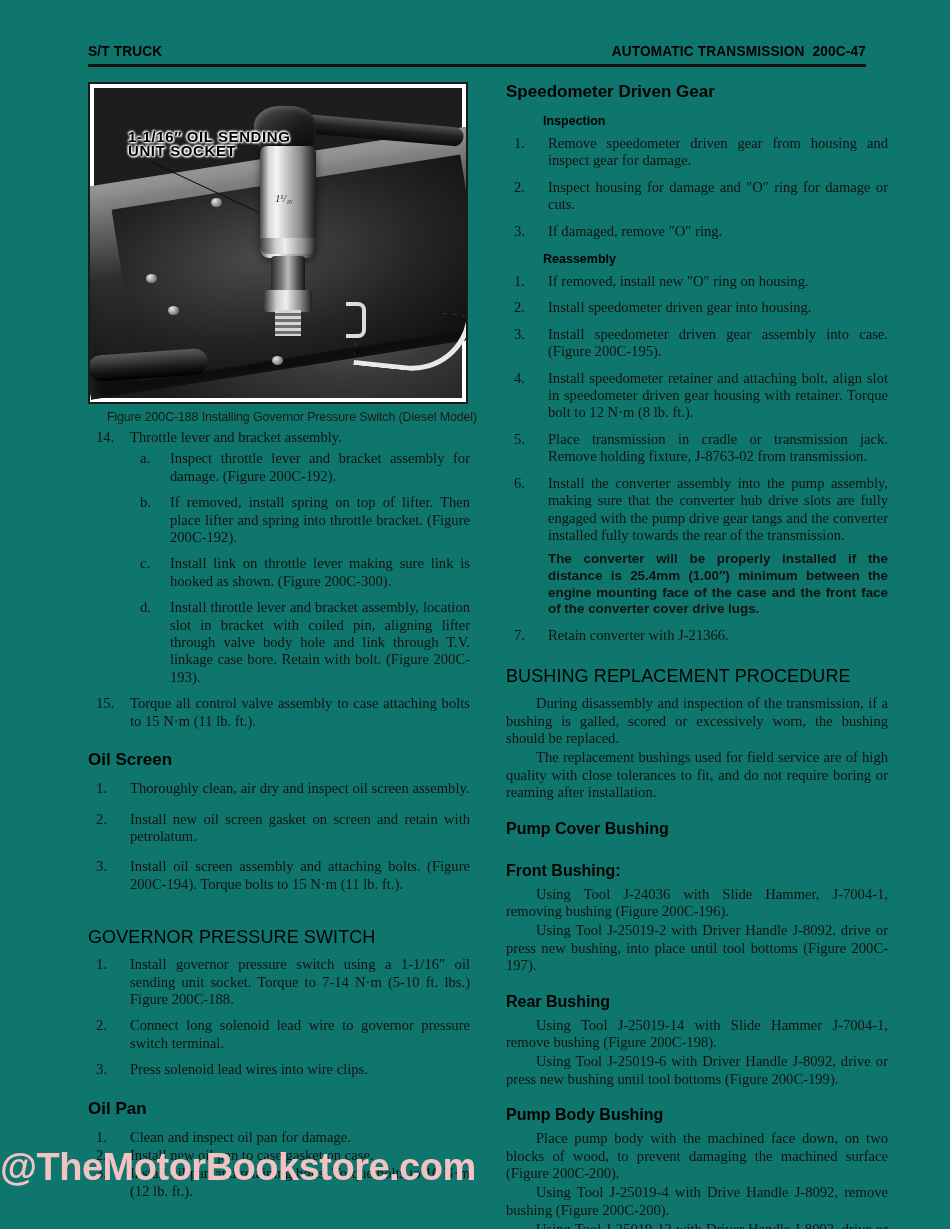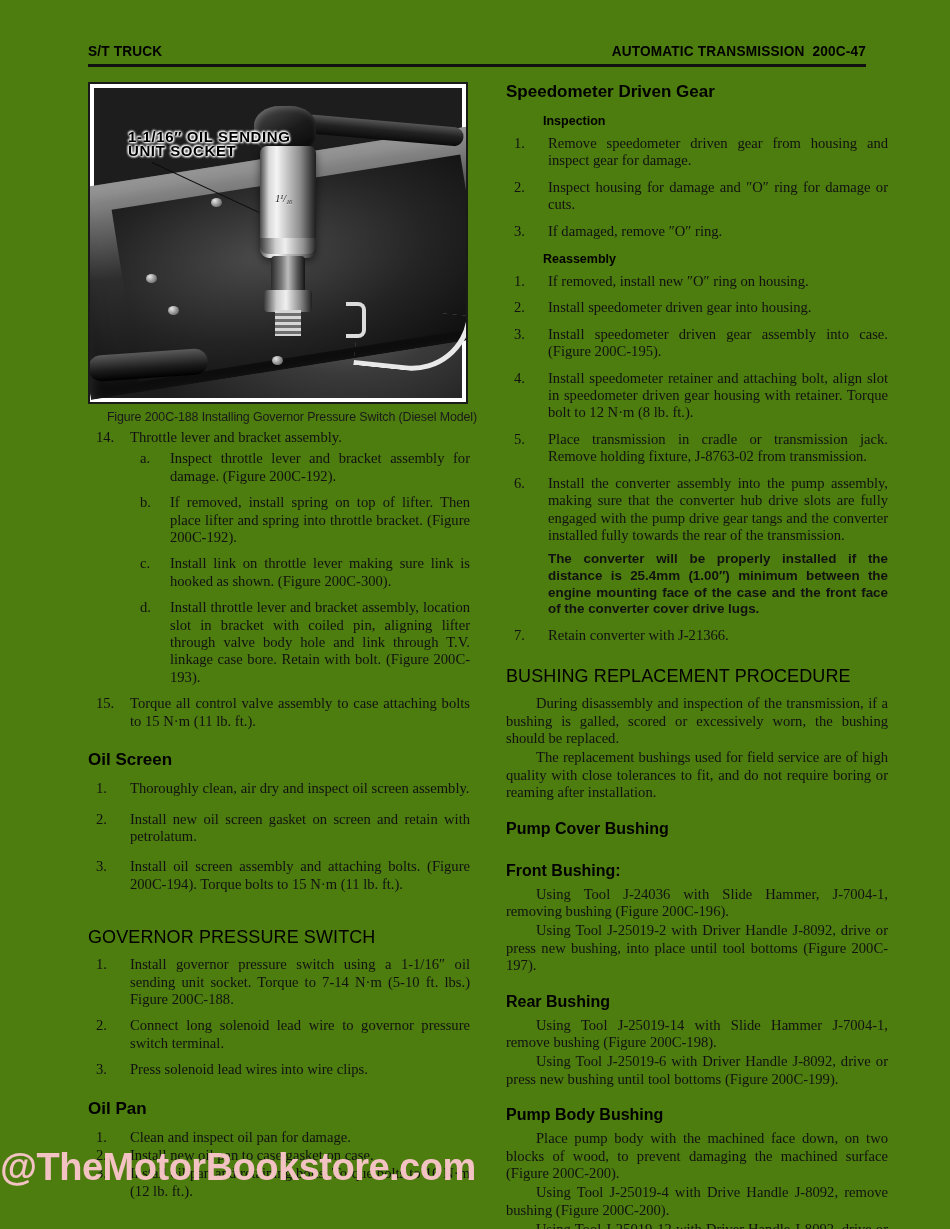--- a/index.html
+++ b/index.html
@@ -15,21 +15,21 @@
     color: #111111;
     overflow: hidden;
   }
 
   
   .page {
     position: absolute;
     left: 0; top: 0;
     width: 950px;
     height: 1229px;
-    background: #4d7c0f;
+    background: #0f766e;
   }
 
   
   .runhead {
     position: absolute;
     left: 88px;
     top: 42px;
     width: 778px;
     display: flex;
     justify-content: space-between;

